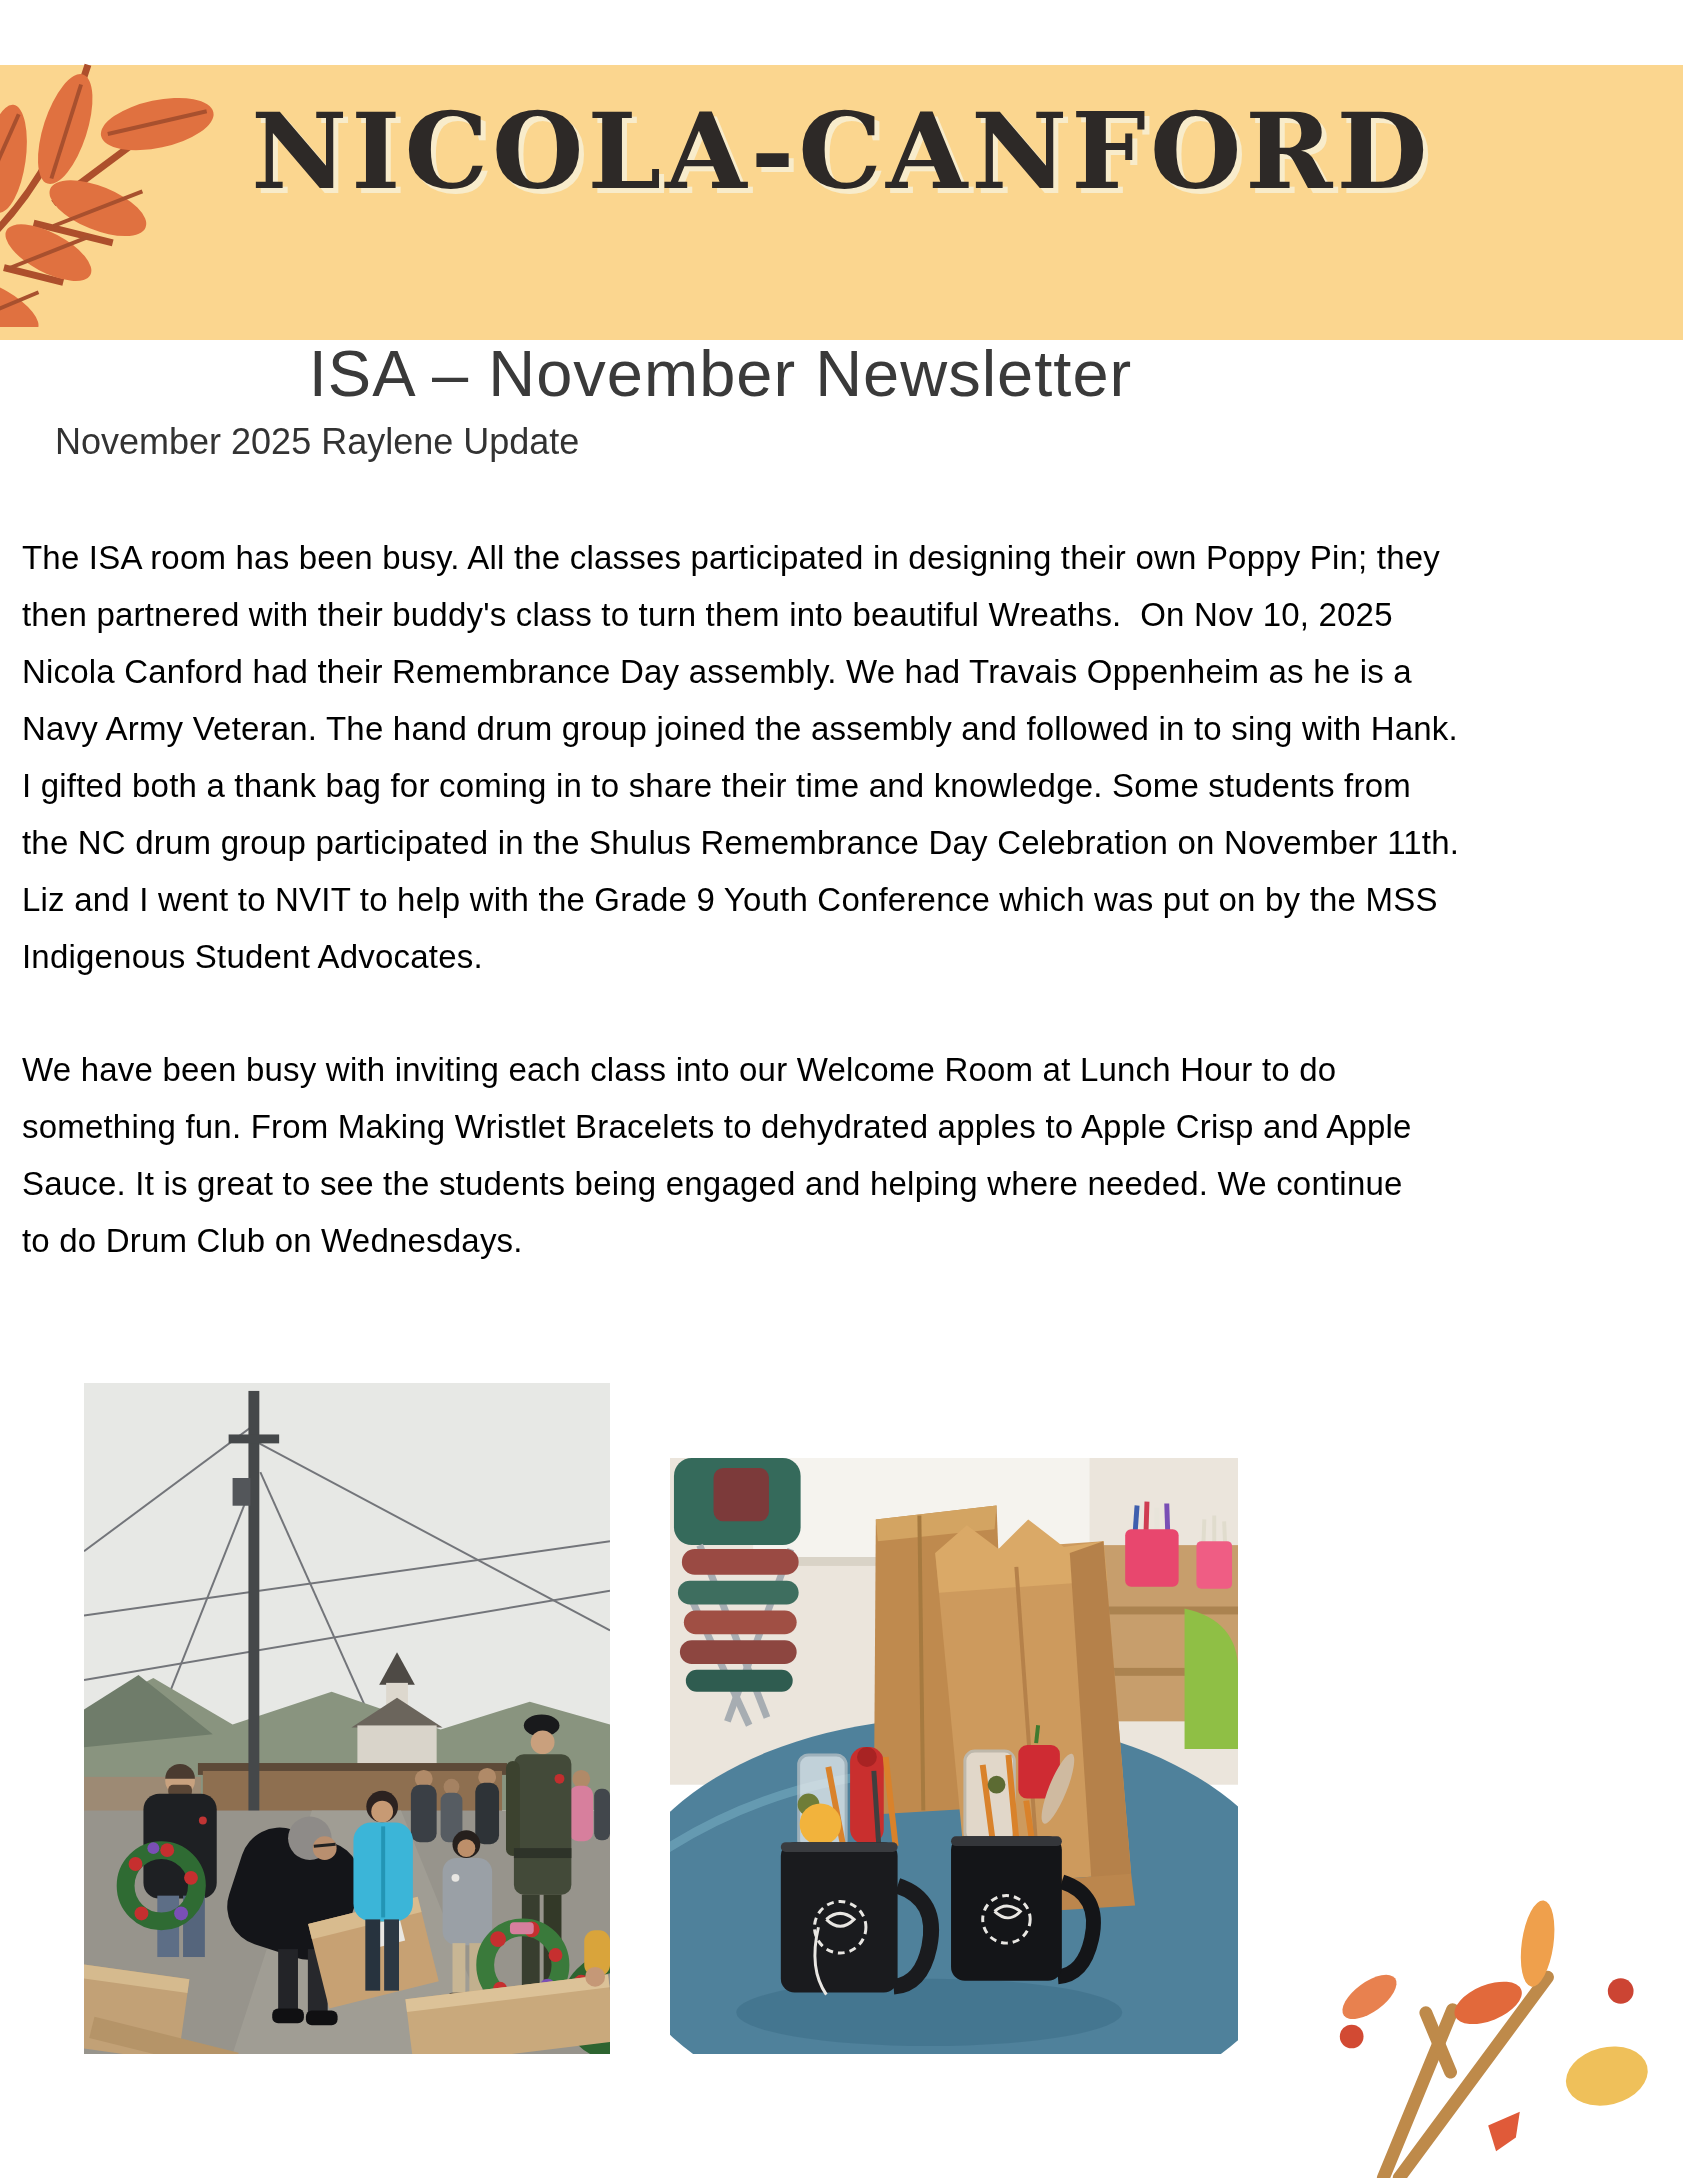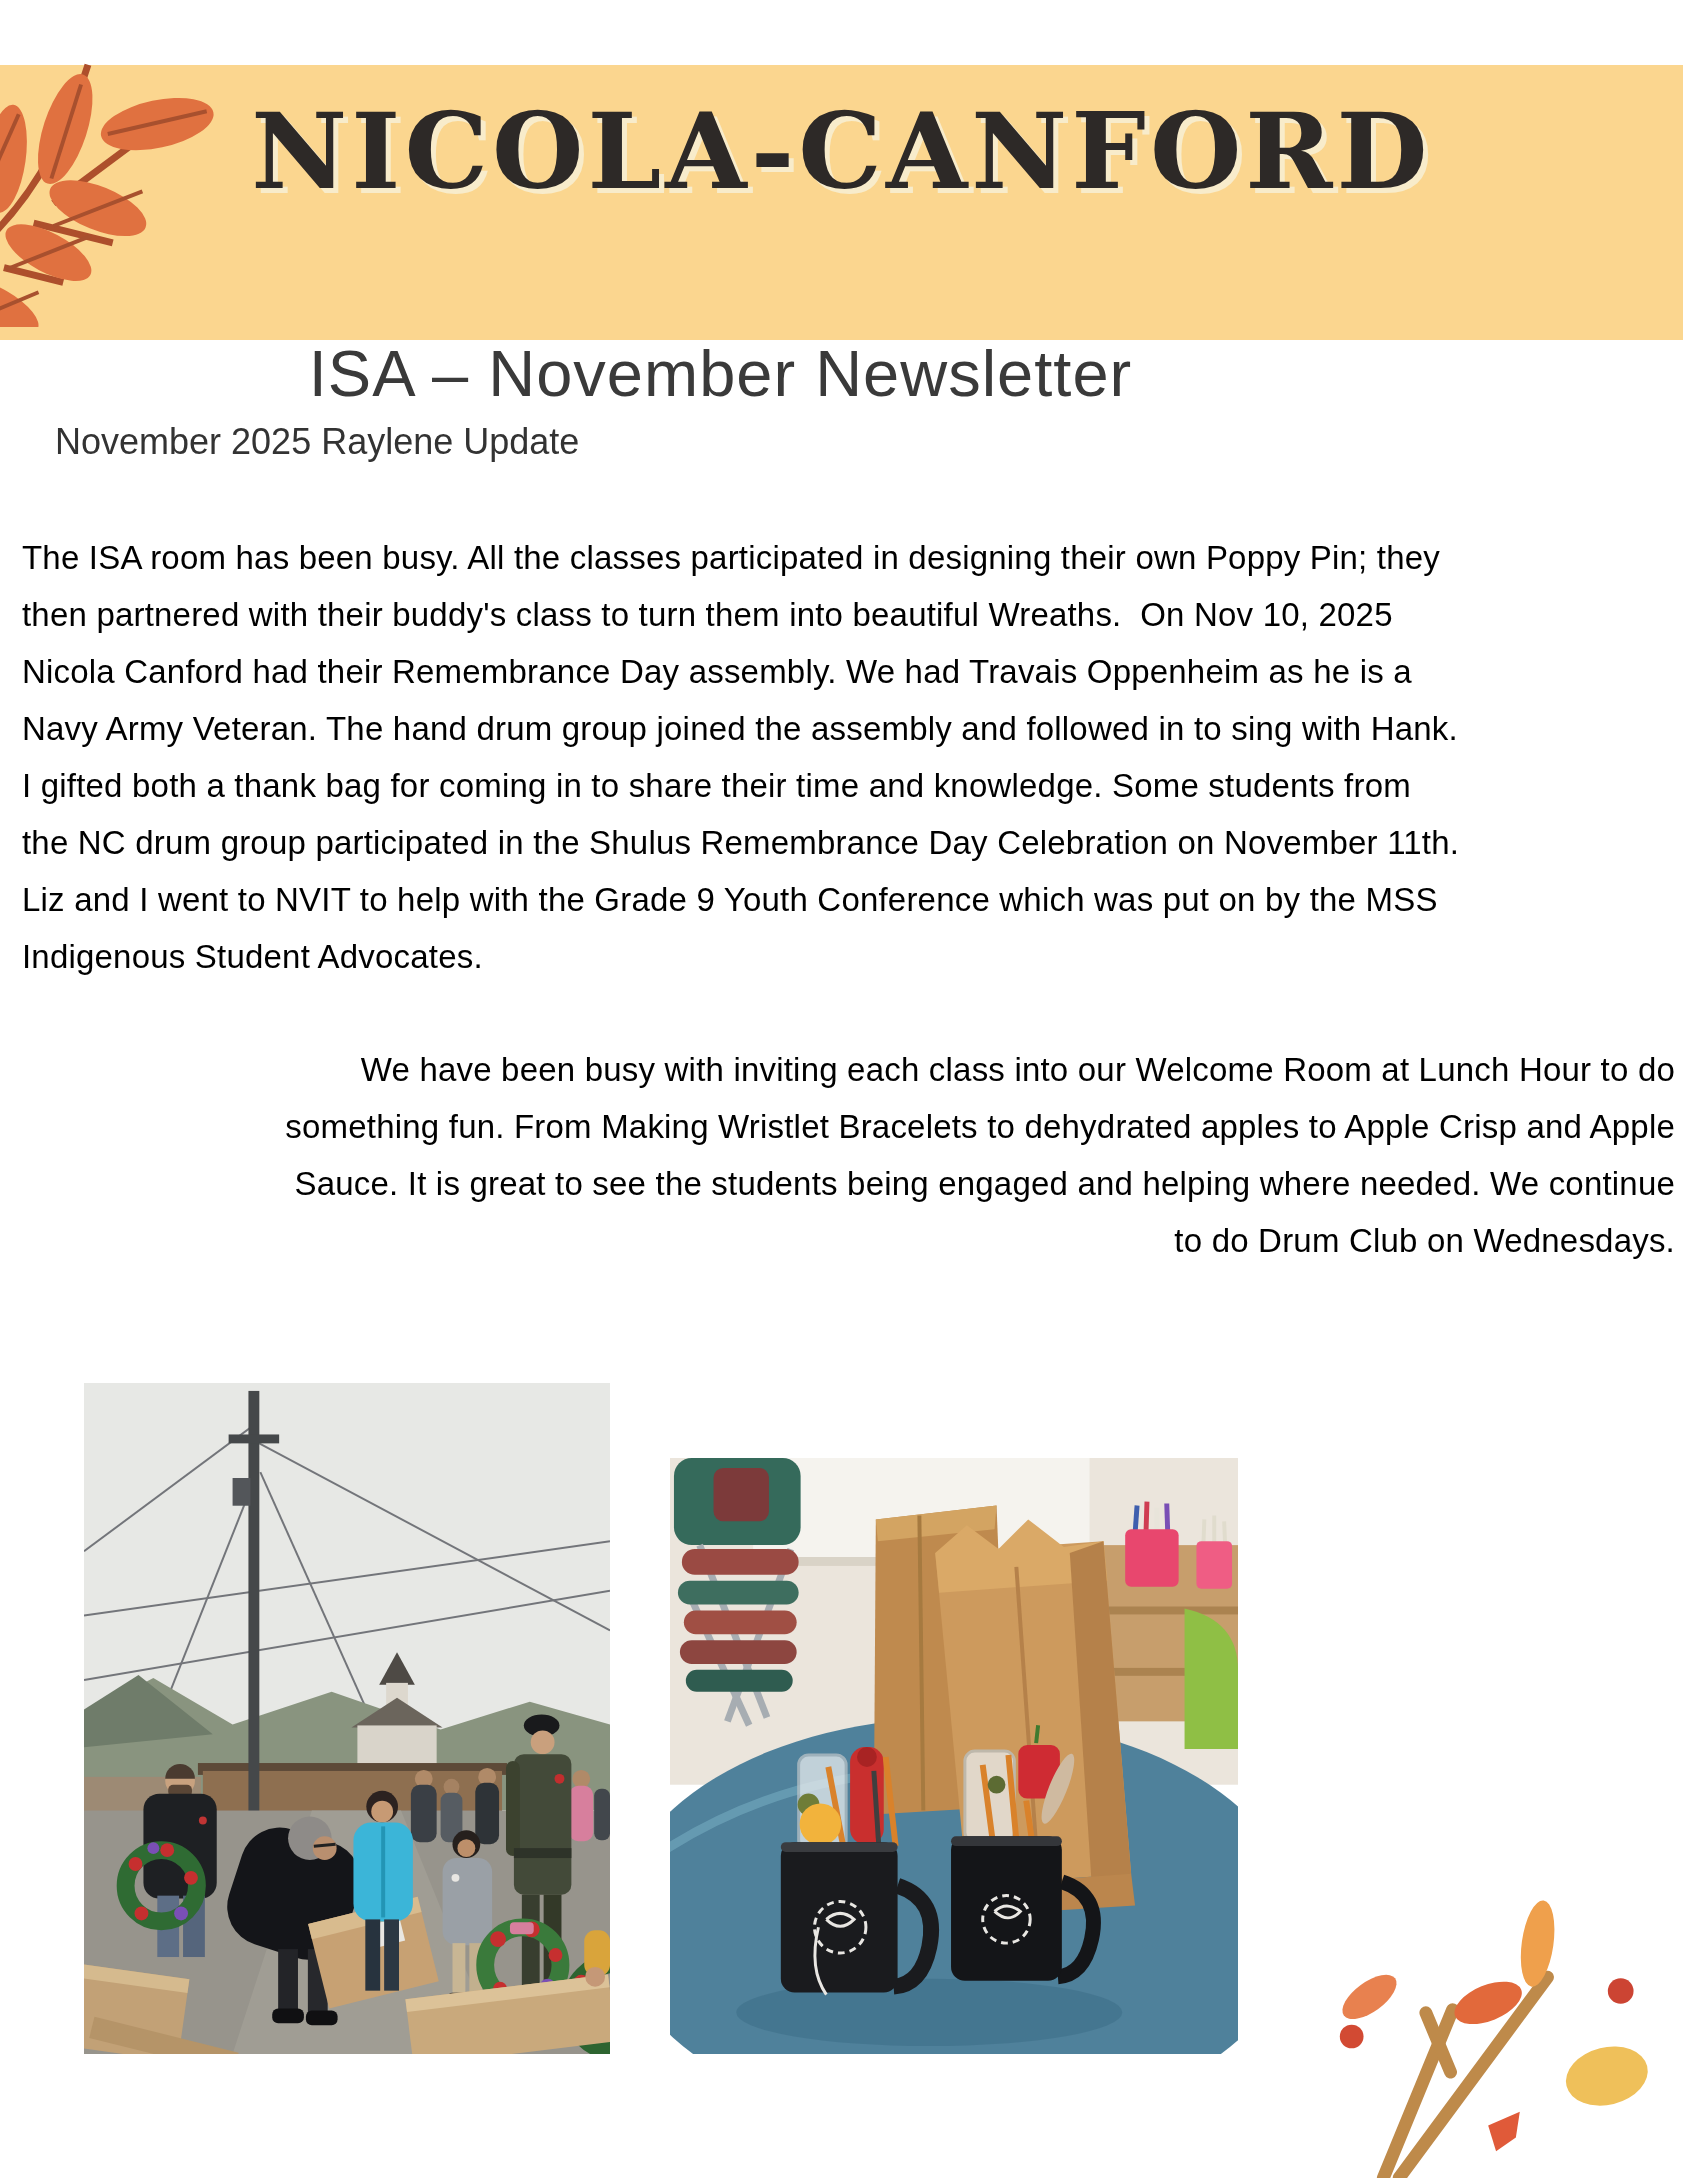--- a/index.html
+++ b/index.html
@@ -11,21 +11,21 @@
         letter-spacing:4px;color:#2d2927;text-shadow:5px 5px 0 #f8eccb;}
   .deco{position:absolute;pointer-events:none;}
   .deco-tl{left:-6px;top:30px;}
   .deco-br{left:1322px;top:1896px;}
   .heading{position:absolute;left:0;top:333px;width:1441px;text-align:center;
         font-size:65px;font-weight:300;letter-spacing:1px;color:#3a3a3a;line-height:81px;}
   .byline{position:absolute;left:22px;top:420px;font-size:36px;font-weight:300;color:#333;line-height:44px;margin-left:33px;}
   .para{position:absolute;left:22px;width:1653px;font-size:33px;font-weight:300;color:#000000;
         line-height:57px;white-space:pre;letter-spacing:0.2px;}
   .para1{top:529px;}
-  .para2{top:1041px;text-align:right;}
+  .para2{top:1041px;}
   .photo{position:absolute;overflow:hidden;}
   .photo1{left:84px;top:1383px;width:526px;height:671px;}
   .photo2{left:670px;top:1458px;width:568px;height:596px;}
   svg{display:block;}
 </style>
 </head>
 <body>
 
 <div class="page">
 

